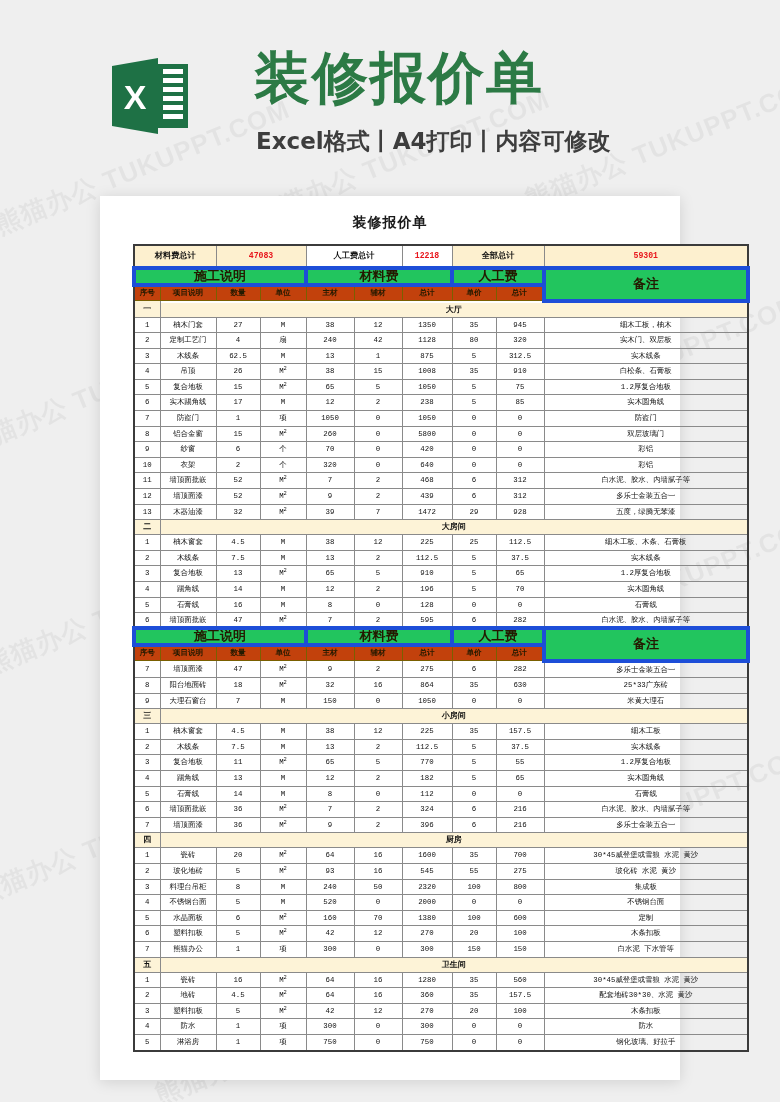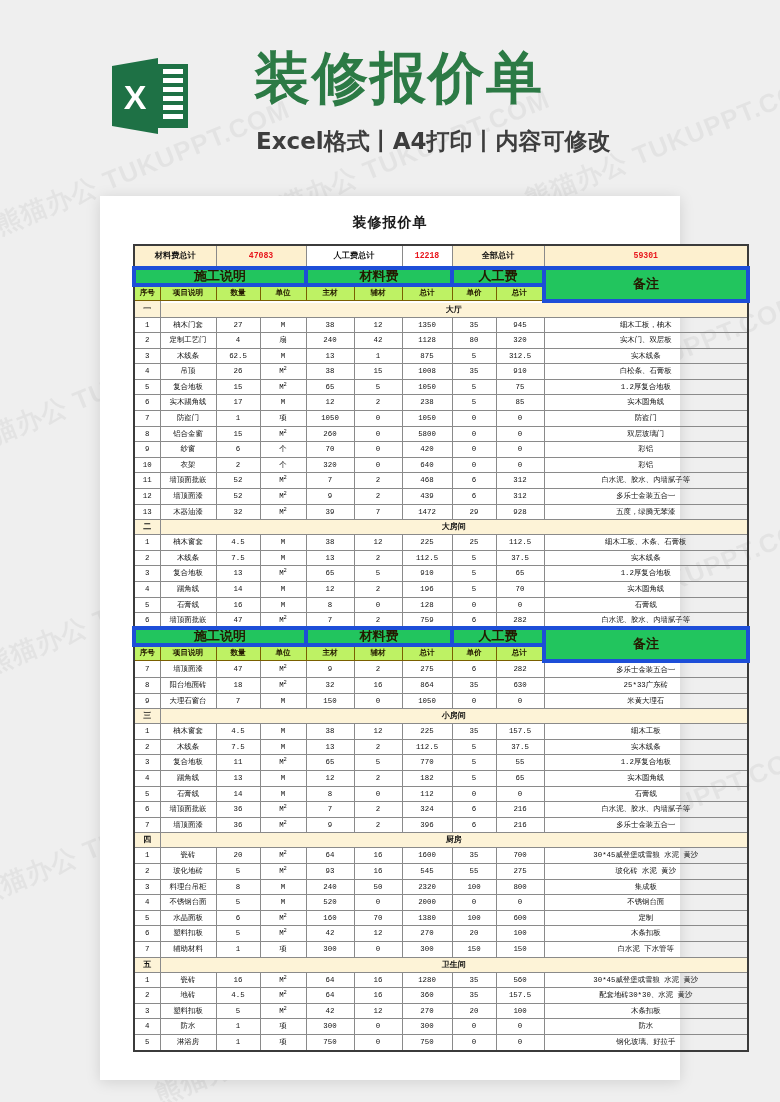--- a/index.html
+++ b/index.html
@@ -82,21 +82,21 @@
   td.sum-val { background:#fdf0cf; color:#e8161c; font-size:9px; }
   td.sum-lab-w { background:#ffffff; }
   td.sum-val-w { background:#ffffff; color:#e8161c; font-size:9px; }
   
   tr.hdr td {
     background:#22c55e; font-weight:bold; color:#241a00; font-size:13px;
     height:13px; line-height:13px;
     border:4px solid #1d4ed8;
   }
   tr.hdr2 td {
-    background:#bef264; font-weight:bold; color:#241a00; font-size:7.6px;
+    background:#c2410c; font-weight:bold; color:#241a00; font-size:7.6px;
     height:13px; line-height:13px;
     border:1px solid #7a6000;
   }
   
   tr.group td {
     background:#fdf3d7; font-weight:bold; font-size:8px;
     height:14px; line-height:14px;
   }
   td.gnum { text-align:center; }
   td.gname { text-align:left; padding-left:3px; }
@@ -417,21 +417,21 @@
             <td class="c-l2">0</td>
             <td class="c-rem">石膏线</td>
           </tr>
           <tr>
             <td class="c-no">6</td>
             <td class="c-item">墙顶面批嵌</td>
             <td class="c-qty">47</td>
             <td class="c-unit">M<sup>2</sup></td>
             <td class="c-m1">7</td>
             <td class="c-m2">2</td>
-            <td class="c-m3">759</td>
+            <td class="c-m3">595</td>
             <td class="c-l1">6</td>
             <td class="c-l2">282</td>
             <td class="c-rem">白水泥、胶水、内墙腻子等</td>
           </tr>
         </tbody>
     </table>
   </div>
 
   <div class="tblwrap" style="top:430px;">
     <table class="q outer">
@@ -660,21 +660,21 @@
             <td class="c-unit">M<sup>2</sup></td>
             <td class="c-m1">42</td>
             <td class="c-m2">12</td>
             <td class="c-m3">270</td>
             <td class="c-l1">20</td>
             <td class="c-l2">100</td>
             <td class="c-rem">木条扣板</td>
           </tr>
           <tr>
             <td class="c-no">7</td>
-            <td class="c-item">辅助材料</td>
+            <td class="c-item">熊猫办公</td>
             <td class="c-qty">1</td>
             <td class="c-unit">项</td>
             <td class="c-m1">300</td>
             <td class="c-m2">0</td>
             <td class="c-m3">300</td>
             <td class="c-l1">150</td>
             <td class="c-l2">150</td>
             <td class="c-rem">白水泥 下水管等</td>
           </tr>
           <tr class="group">

